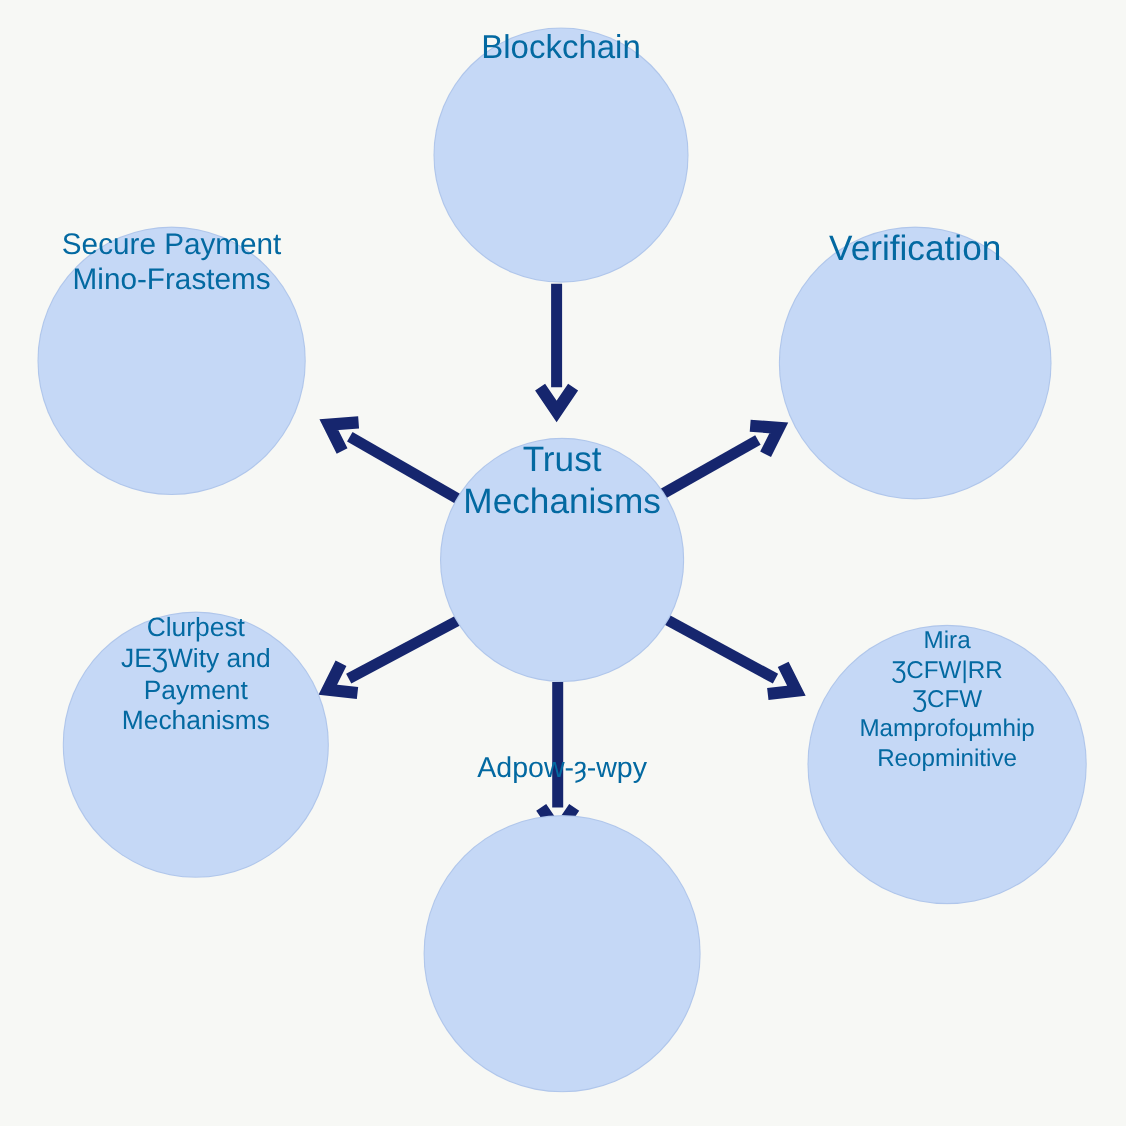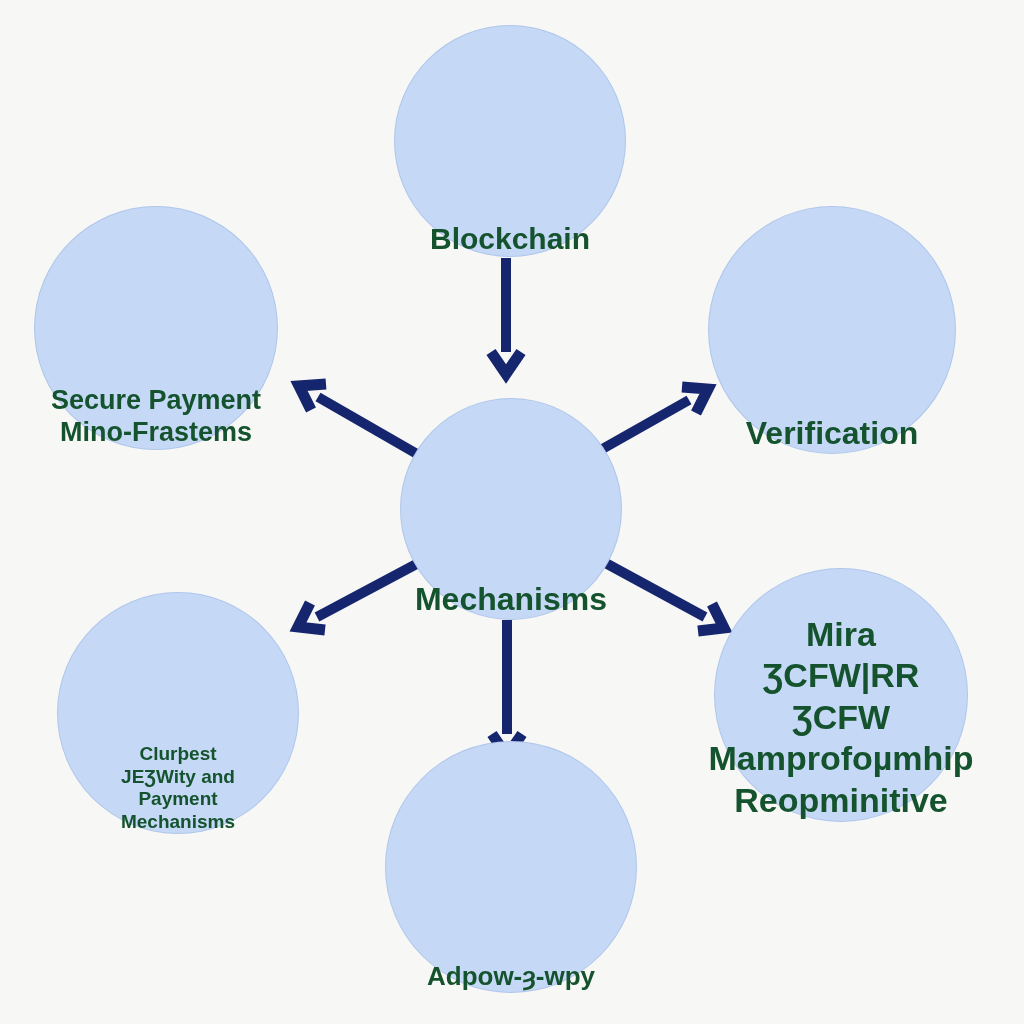--- a/index.html
+++ b/index.html
@@ -7,22 +7,22 @@
     position:relative;width:1024px;height:1024px;overflow:hidden;
     background:#f7f8f5;
     font-family:"Liberation Sans","DejaVu Sans",sans-serif;
   }
   svg.arrows{position:absolute;left:0;top:0;width:1024px;height:1024px;}
   .shaft{stroke:#16266e;stroke-width:10;fill:none;stroke-linecap:butt;}
   .head{stroke:#16266e;stroke-width:11;fill:none;stroke-linecap:butt;stroke-linejoin:miter;}
   .node{
     position:absolute;border-radius:50%;
     background:#c5d8f6;border:1px solid rgba(150,178,222,.45);
-    display:flex;align-items:flex-end;justify-content:center;
-    text-align:center;color:#14532d;font-weight:bold;
+    display:flex;align-items:flex-start;justify-content:center;
+    text-align:center;color:#0369a1;font-weight:normal;
   }
   .node .label{line-height:1.18;}
   .node .line{display:block;}
   .nowrap .line{white-space:nowrap;}
 </style>
 </head>
 <body>
 
 <div class="canvas">
 
@@ -67,34 +67,35 @@
   </div>
 
   <div class="node" style="left:708px;top:206px;width:246px;height:246px;font-size:32px;">
     <div class="label">
       <span class="line">Verification</span>
     </div>
   </div>
 
   <div class="node" style="left:400px;top:398px;width:220px;height:220px;font-size:32px;">
     <div class="label">
+      <span class="line">Trust</span>
       <span class="line">Mechanisms</span>
     </div>
   </div>
 
-  <div class="node" style="left:57px;top:592px;width:240px;height:240px;font-size:19px;">
+  <div class="node" style="left:57px;top:556px;width:240px;height:240px;font-size:24px;">
     <div class="label">
       <span class="line">Clurþest</span>
       <span class="line">JEƷWity and</span>
       <span class="line">Payment</span>
       <span class="line">Mechanisms</span>
     </div>
   </div>
 
-  <div class="node" style="left:714px;top:568px;width:252px;height:252px;font-size:34px;">
+  <div class="node" style="left:734px;top:568px;width:252px;height:252px;font-size:22px;">
     <div class="label" style="line-height:1.22;">
       <span class="line">Mira</span>
       <span class="line">ƷCFW|RR</span>
       <span class="line">ƷCFW</span>
       <span class="line">Mamprofoµmhip</span>
       <span class="line">Reopminitive</span>
     </div>
   </div>
 
   <div class="node nowrap" style="left:385px;top:741px;width:250px;height:250px;font-size:26px;">

